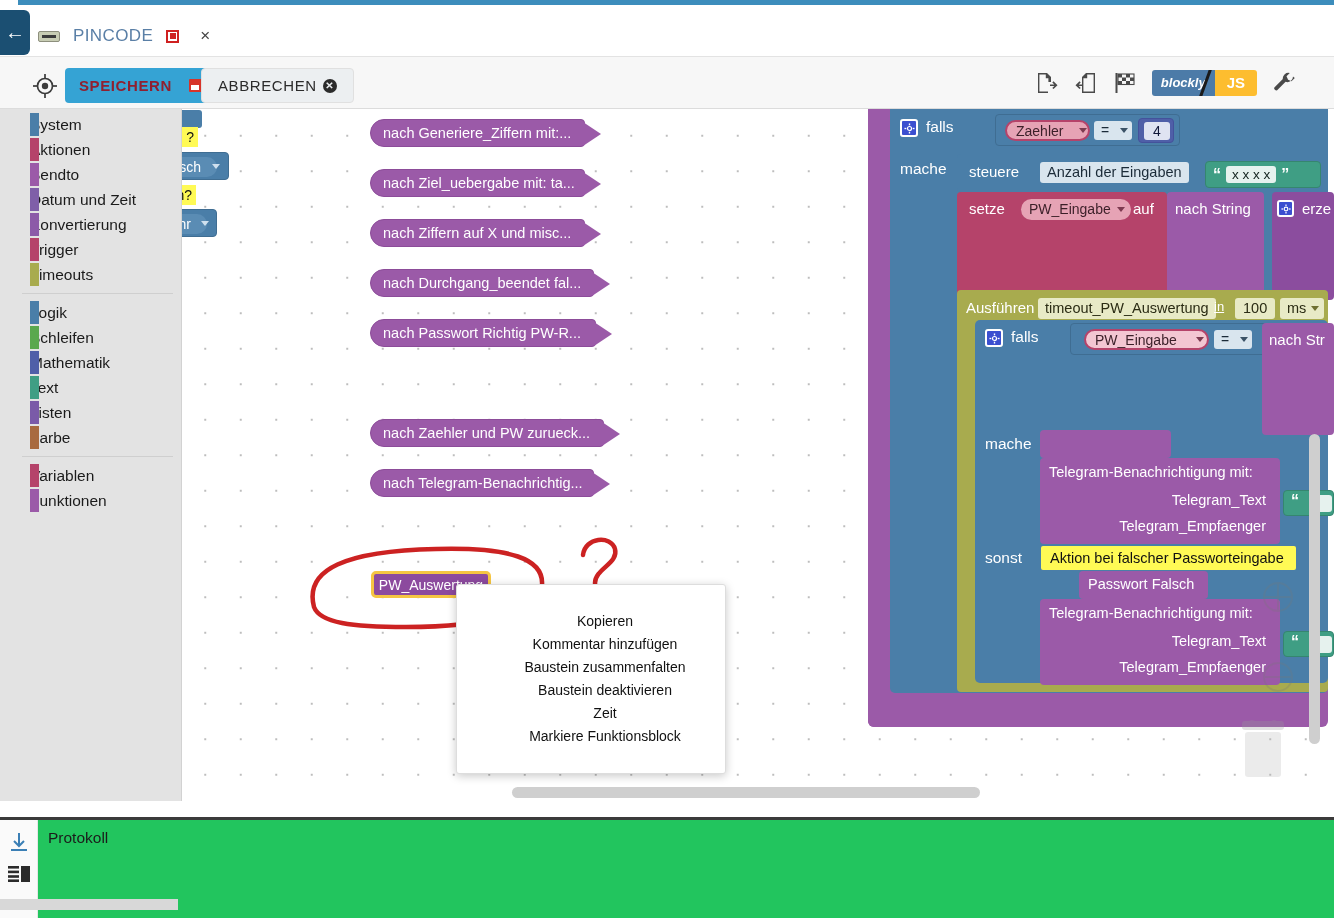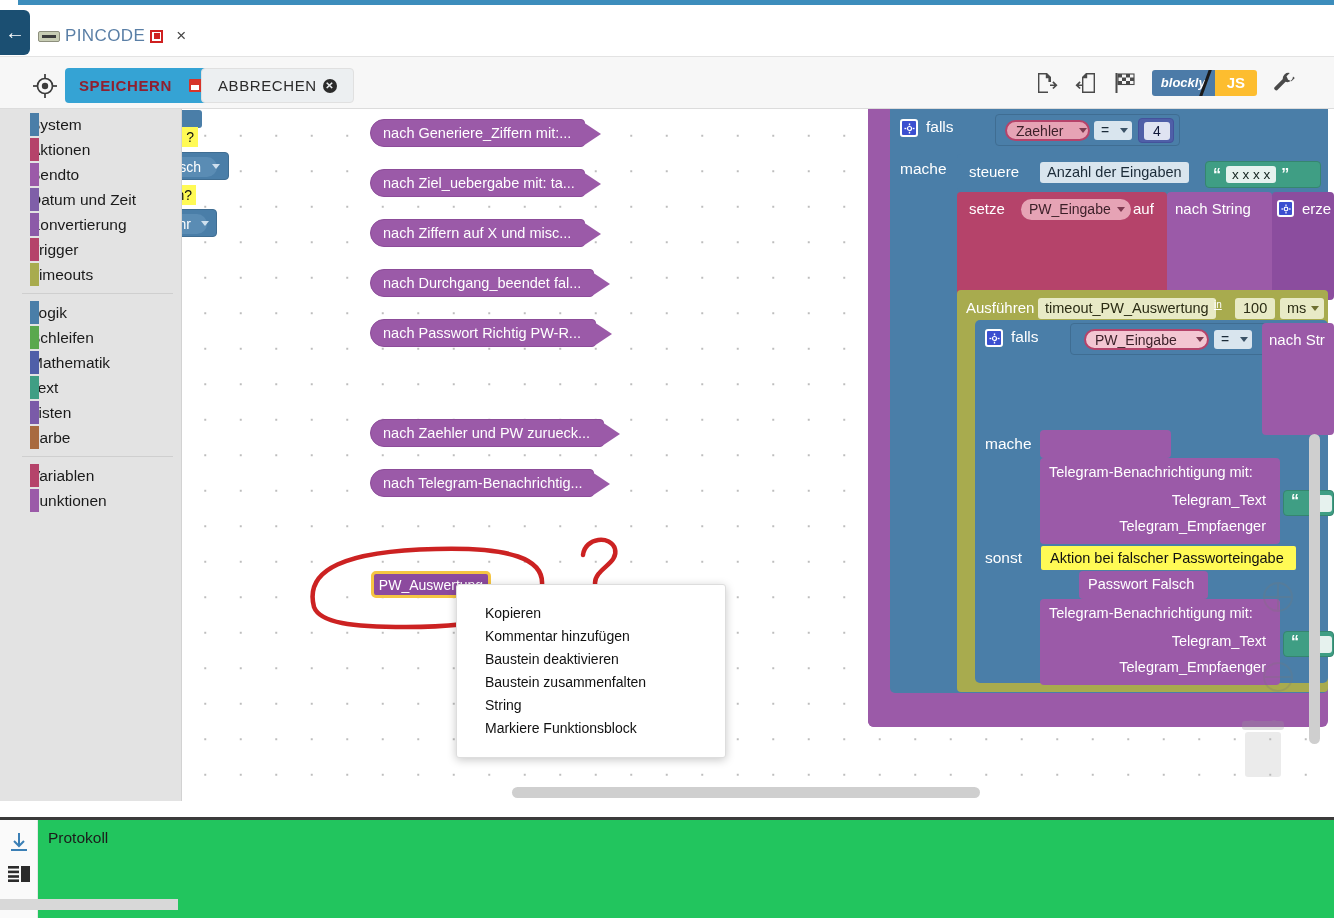--- a/index.html
+++ b/index.html
@@ -8,21 +8,21 @@
 
   
   .topstrip{ position:absolute; left:0; top:0; width:1334px; height:5px; background:#3c8dbc; }
   .topstrip .inner{ position:absolute; left:0; top:0; width:18px; height:5px; background:#fff; }
 
   
   .tabbar{ position:absolute; left:0; top:5px; width:1334px; height:52px; background:#fff;
            border-bottom:1px solid #e3e3e3; }
   .backbtn{ position:absolute; left:0; top:5px; width:30px; height:45px; background:#1b4f72;
             border-radius:0 6px 6px 0; color:#fff; font-size:20px; line-height:45px; text-align:center; cursor:pointer;}
-  .tab{ position:absolute; left:32px; top:14px; height:34px; display:flex; align-items:center; gap:5px;
+  .tab{ position:absolute; left:32px; top:14px; height:34px; display:flex; align-items:center; gap:13px;
         padding:0 6px; cursor:pointer;}
   .tabicon{ width:22px; height:11px; background:#c8cdb4; border:1px solid #8d8f7d; border-radius:2px;
             display:flex; align-items:center; justify-content:center; }
   .tabicon i{ display:block; width:14px; height:3px; background:#3b3b3b; }
   .tabtitle{ font-size:17px; color:#5a7fa6; letter-spacing:.4px; }
   .stopsq{ width:13px; height:13px; border:2px solid #cf2020; background:#fff;
            display:inline-flex; align-items:center; justify-content:center; }
   .stopsq b{ display:block; width:6px; height:6px; background:#cf2020; }
   .tabclose{ font-size:17px; color:#444; margin-left:8px; cursor:pointer; }
   .tabunder{ position:absolute; left:28px; top:55px; width:132px; height:3px; background:#1b4f72; }
@@ -69,21 +69,21 @@
            font-size:14.5px; color:#fff; white-space:nowrap; cursor:pointer; }
   .hatblk::after{ content:""; position:absolute; right:-17px; top:2px; width:0; height:0;
     border-top:12px solid transparent; border-bottom:12px solid transparent; border-left:18px solid #9b5aa8; }
 
   
   .annot{ position:absolute; pointer-events:none; z-index:60; }
 
   
   .ctxmenu{ position:absolute; left:456px; top:584px; width:270px; background:#fff;
             border:1px solid #ddd; border-radius:3px; box-shadow:0 2px 10px rgba(0,0,0,.22);
-            padding:17px 0; z-index:70; }
+            padding:25px 0; z-index:70;text-align:center; }
   .ctxitem{ height:23px; line-height:23px; padding-left:28px; font-size:14px; color:#111; cursor:pointer; }
 
   
   .trash{ position:absolute; right:45px; bottom:22px; width:52px; height:60px; opacity:.28; cursor:pointer; }
 
   
   .hscroll{ position:absolute; left:512px; bottom:3px; width:468px; height:11px; background:#cfcfcf; border-radius:6px; cursor:pointer;}
   .vscroll{ position:absolute; right:14px; top:325px; width:11px; height:310px; background:#cfcfcf; border-radius:6px; cursor:pointer;}
   .hscroll2{ position:absolute; left:0; top:790px; width:178px; height:11px; background:#d8d8d8; cursor:pointer;}
 
@@ -223,23 +223,23 @@
     <path d="M18 78 C8 40 50 22 140 20 C215 18 248 30 246 56 C244 84 190 98 110 98 C56 98 24 94 18 78 Z" fill="none" stroke="#cc2222" stroke-width="4.5" stroke-linecap="round"></path>
   </svg>
   <svg class="annot" style="left:575px;top:420px;width:60px;height:90px;" viewBox="0 0 60 90">
     <path d="M8 26 C10 8 36 6 40 20 C44 34 20 40 20 54 C20 62 28 66 34 62" fill="none" stroke="#cc2222" stroke-width="4.5" stroke-linecap="round"></path>
     <circle cx="21" cy="78" r="2.8" fill="#cc2222"></circle>
   </svg>
 
   <div class="ctxmenu" style="left:456px;top:475px;">
     <div class="ctxitem">Kopieren</div>
     <div class="ctxitem">Kommentar hinzufügen</div>
+    <div class="ctxitem">Baustein zusammenfalten</div>
     <div class="ctxitem">Baustein deaktivieren</div>
-    <div class="ctxitem">Baustein zusammenfalten</div>
-    <div class="ctxitem">String</div>
+    <div class="ctxitem">Zeit</div>
     <div class="ctxitem">Markiere Funktionsblock</div>
   </div>
 
   <div style="position:absolute;left:868px;top:-6px;width:460px;height:624px;background:#9b5aa8;
               border-radius:6px 6px 6px 6px;"></div>
   <div style="position:absolute;left:868px;top:606px;width:242px;height:12px;background:#9b5aa8;border-radius:0 0 6px 6px;"></div>
 
   <div style="position:absolute;left:890px;top:-6px;width:438px;height:590px;background:#4a7ea8;border-radius:5px;"></div>
   <div style="position:absolute;left:900px;top:10px;width:18px;height:18px;background:#3b4fd0;border:2px solid #fff;
               border-radius:3px;display:flex;align-items:center;justify-content:center;">
@@ -290,21 +290,21 @@
 
   <div style="position:absolute;left:957px;top:83px;width:210px;height:108px;background:#b5436a;border-radius:4px;">
     <span style="position:absolute;left:12px;top:8px;font-size:15px;color:#fff;">setze</span>
     <span style="position:absolute;left:64px;top:7px;height:21px;background:#e6a3b5;border-radius:11px;
                  color:#3b1f28;font-size:14px;line-height:21px;padding:0 20px 0 8px;">PW_Eingabe</span>
     <span style="position:absolute;left:160px;top:15px;width:0;height:0;border-left:4px solid transparent;
                  border-right:4px solid transparent;border-top:5px solid #7d3a50;"></span>
     <span style="position:absolute;left:176px;top:8px;font-size:15px;color:#fff;">auf</span>
   </div>
 
-  <div style="position:absolute;left:1167px;top:83px;width:105px;height:108px;background:#9b5aa8;border-radius:4px;">
+  <div style="position:absolute;left:1167px;top:83px;width:97px;height:108px;background:#9b5aa8;border-radius:4px;">
     <span style="position:absolute;left:8px;top:8px;font-size:15px;color:#fff;">nach String</span>
   </div>
 
   <div style="position:absolute;left:1272px;top:83px;width:62px;height:108px;background:#8b4d9e;border-radius:4px;">
     <span style="position:absolute;left:5px;top:8px;width:17px;height:17px;background:#3b4fd0;border:2px solid #fff;
                  border-radius:3px;display:flex;align-items:center;justify-content:center;">
       <svg width="10" height="10" viewBox="0 0 24 24">
           <circle cx="12" cy="12" r="4.4" fill="none" stroke="#fff" stroke-width="2.8"></circle>
         <g stroke="#fff" stroke-width="3">
             <line x1="12" y1="1" x2="12" y2="5"></line>
@@ -314,21 +314,21 @@
           </g>
         </svg>
     </span>
     <span style="position:absolute;left:30px;top:8px;font-size:15px;color:#fff;">erze</span>
   </div>
 
   <div style="position:absolute;left:957px;top:181px;width:371px;height:402px;background:#a8ab4e;border-radius:4px;"></div>
   <span style="position:absolute;left:966px;top:190px;font-size:15px;color:#fff;">Ausführen</span>
   <span style="position:absolute;left:1038px;top:189px;height:21px;background:#e8eac6;border-radius:3px;
                color:#2b2c14;font-size:14.5px;line-height:21px;padding:0 7px;">timeout_PW_Auswertung</span>
-  <span style="position:absolute;left:1214px;top:190px;font-size:10px;color:#fff;text-decoration:underline;">in</span>
+  <span style="position:absolute;left:1214px;top:190px;font-size:13px;color:#fff;text-decoration:underline;">in</span>
   <span style="position:absolute;left:1235px;top:189px;height:21px;background:#e8eac6;border-radius:3px;
                color:#2b2c14;font-size:14.5px;line-height:21px;padding:0 8px;">100</span>
   <span style="position:absolute;left:1280px;top:189px;height:21px;background:#e8eac6;border-radius:3px;
                color:#2b2c14;font-size:14.5px;line-height:21px;padding:0 18px 0 7px;">ms</span>
   <span style="position:absolute;left:1311px;top:197px;width:0;height:0;border-left:4px solid transparent;
                border-right:4px solid transparent;border-top:5px solid #6f7031;"></span>
 
   <div style="position:absolute;left:975px;top:211px;width:353px;height:363px;background:#4a7ea8;border-radius:5px;"></div>
   <div style="position:absolute;left:985px;top:220px;width:18px;height:18px;background:#3b4fd0;border:2px solid #fff;
               border-radius:3px;display:flex;align-items:center;justify-content:center;">

